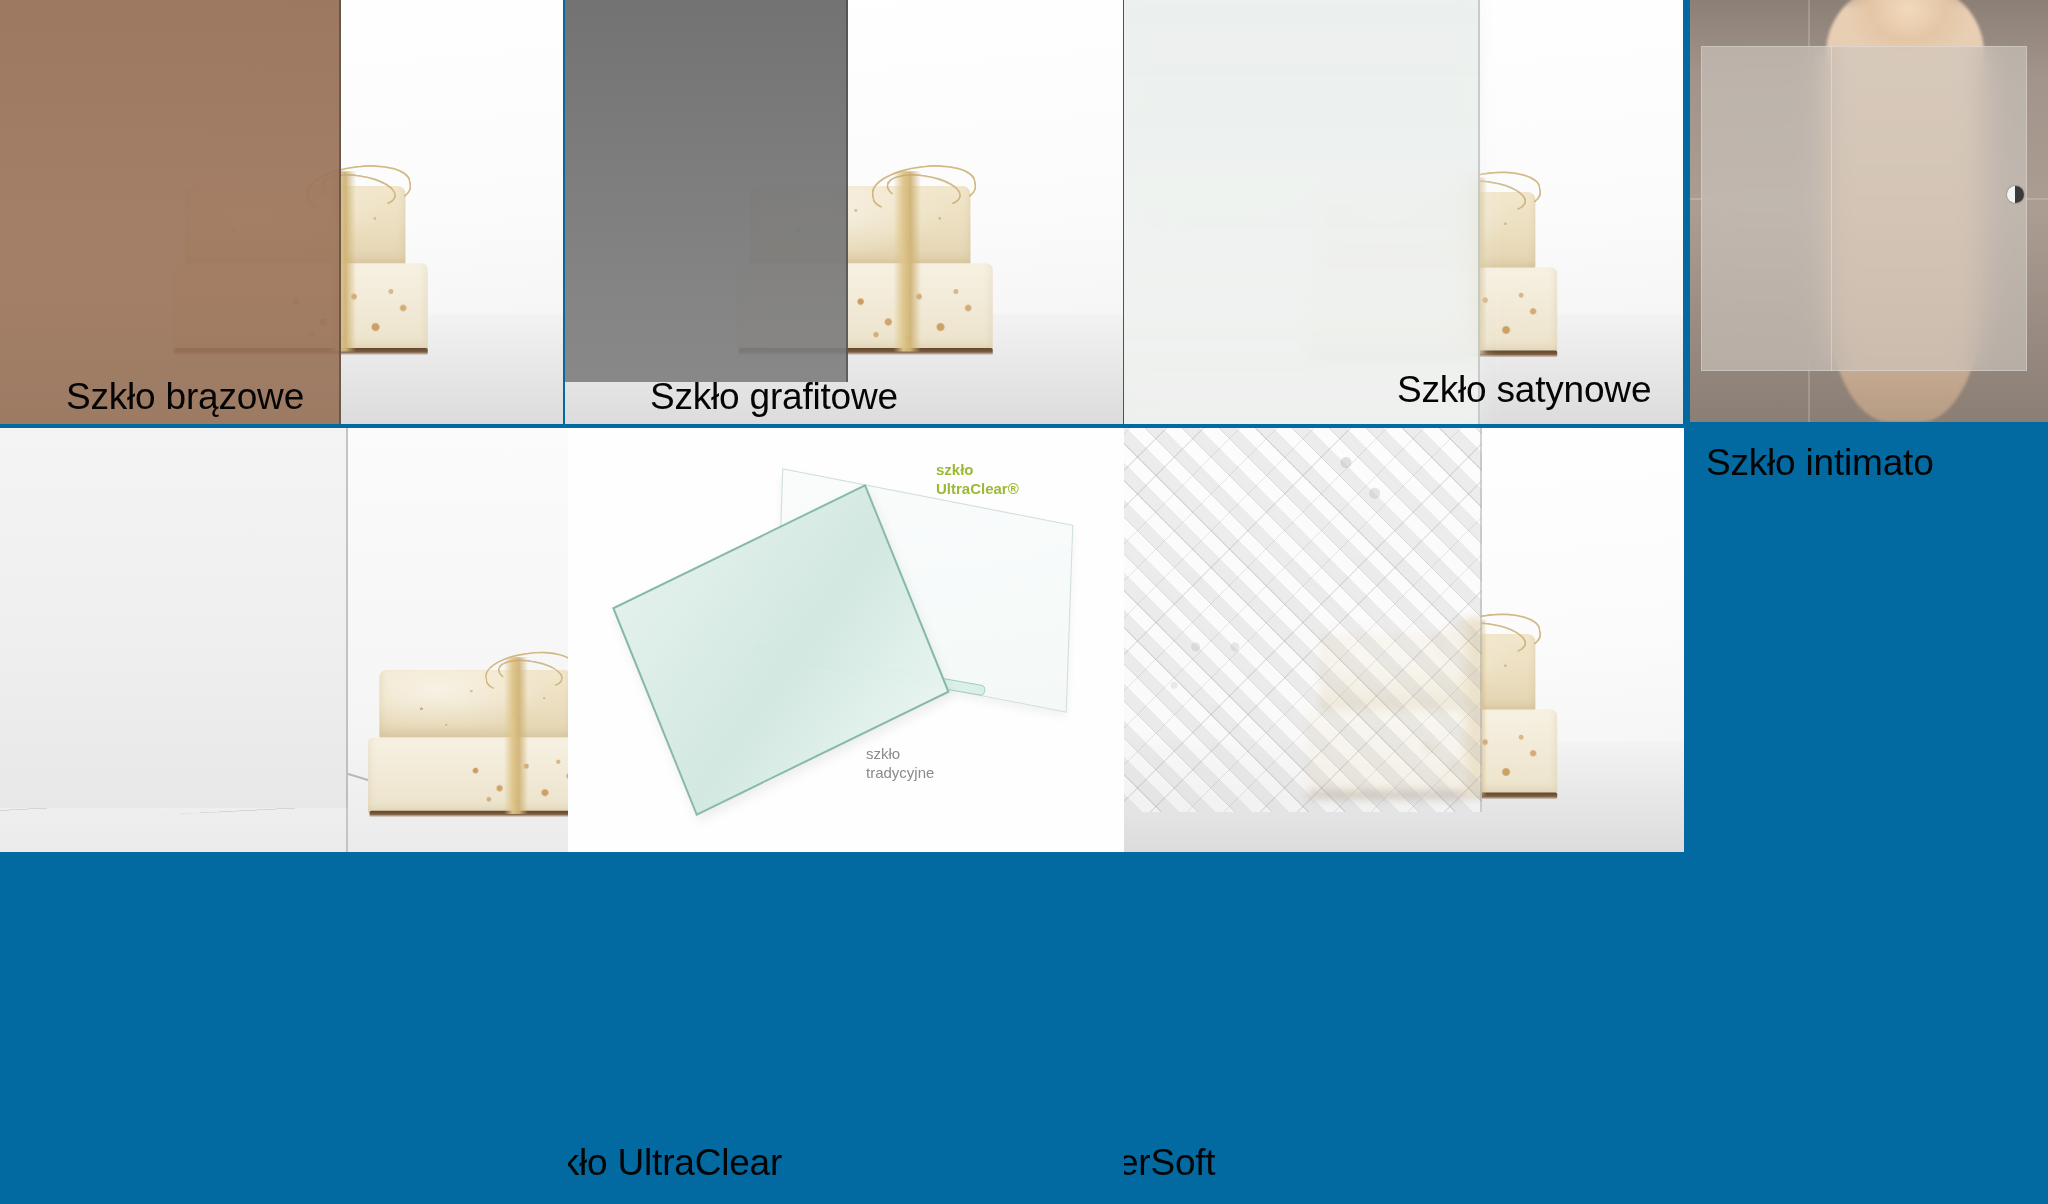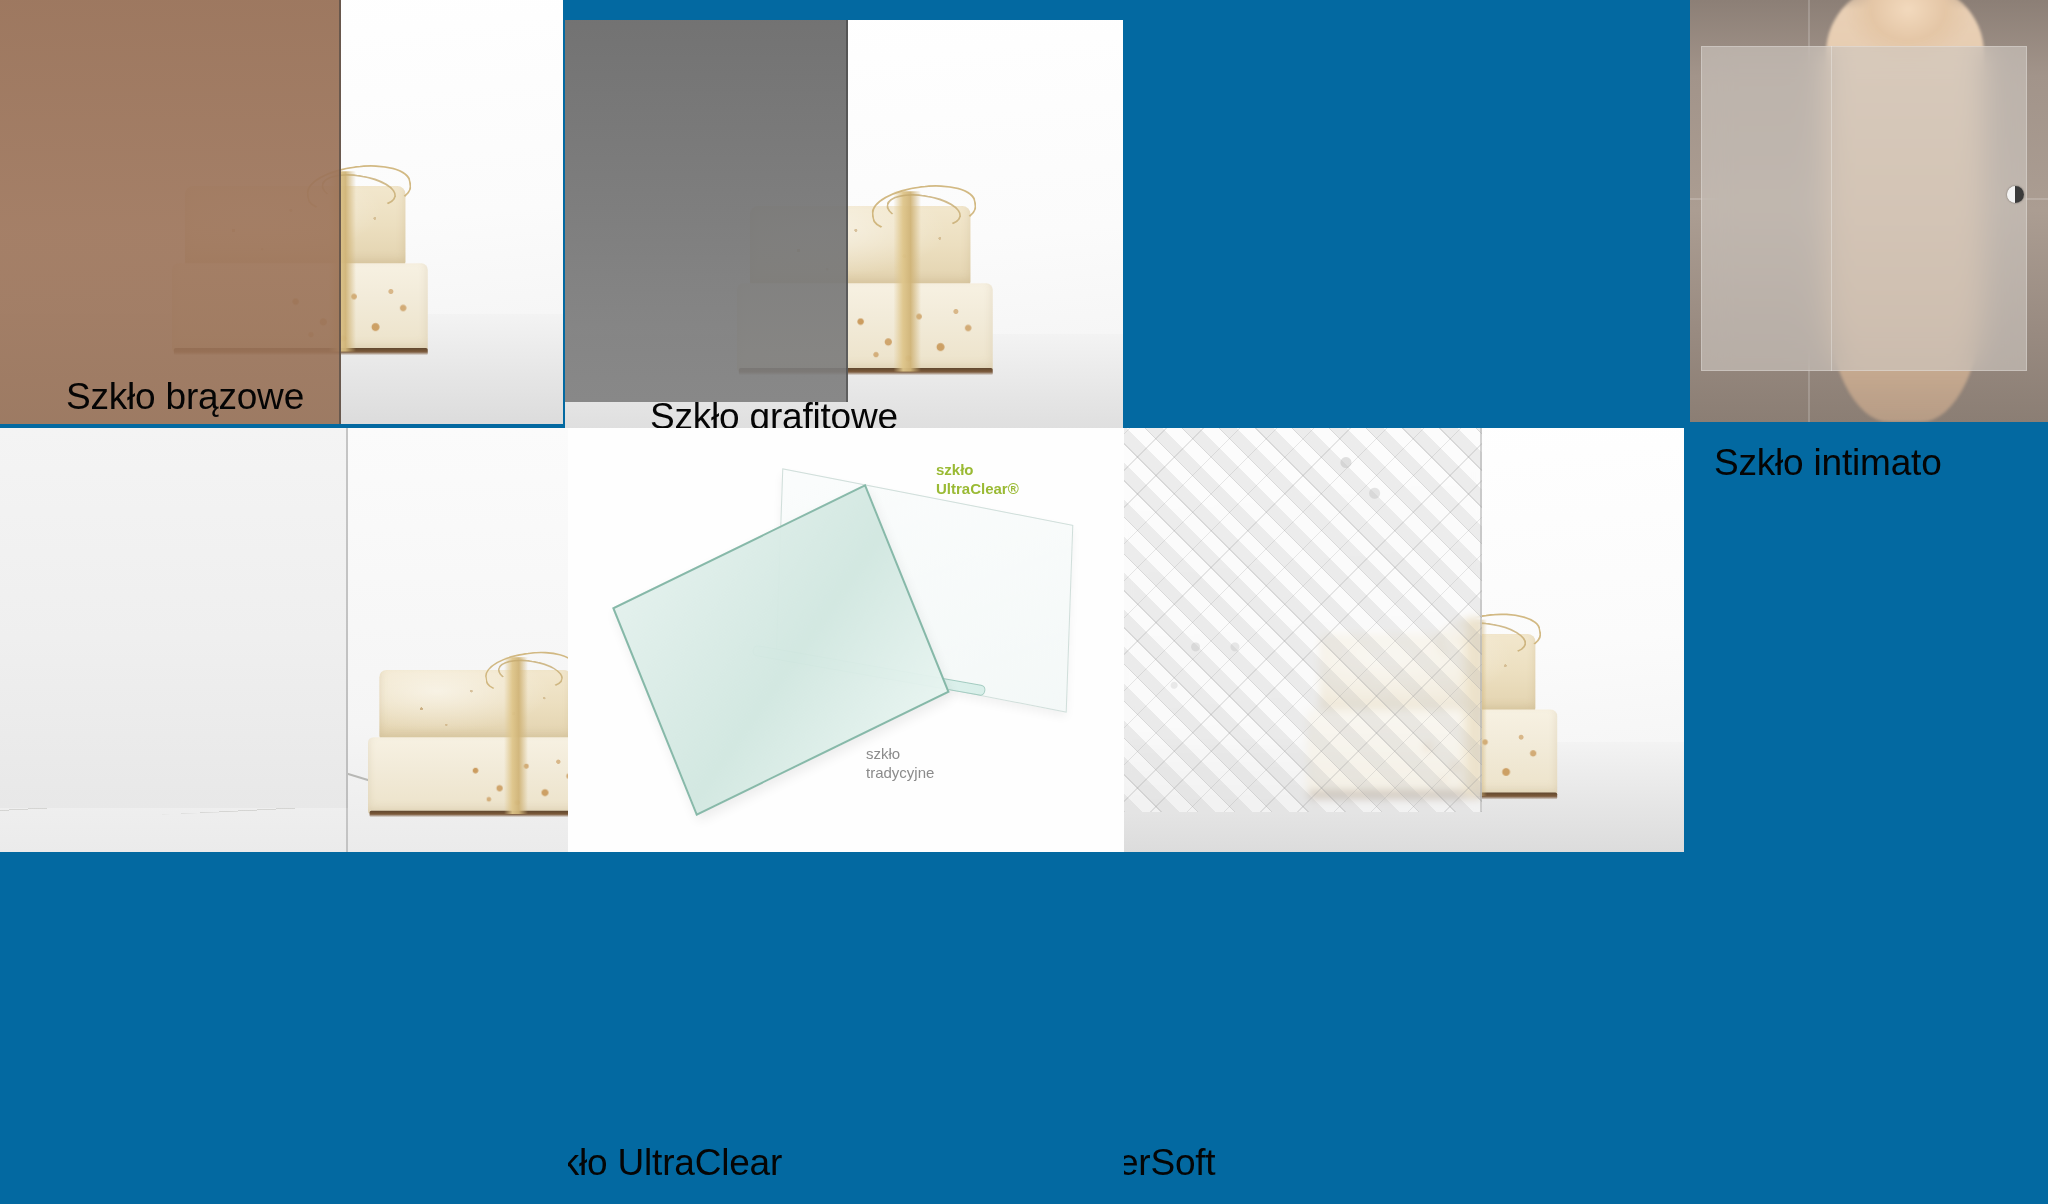--- a/index.html
+++ b/index.html
@@ -360,54 +360,74 @@
           <div class="raffia-knot"></div>
           <div class="raffia-knot2"></div>
         </div>
       </div>
       <div class="pane pane-brown" style="width:341px;"></div>
       <div class="pane-edge" style="left:339px;"></div>
     </div>
     <div class="caption" style="left:66px; top:378px;">Szkło brązowe</div>
   </div>
 
-  <div class="tile" style="left:565px; top:0px; width:558px; height:424px;margin-top:20px;">
+  <div class="tile" style="left:565px; top:0px; width:558px; height:424px;">
     <div class="photo">
       <div class="scene">
         <div class="wall"></div>
         <div class="floor"></div>
         <div class="soap-group" style="left:160px; top:178px; transform:scale(.92);">
           <div class="bar-top"></div>
           <div class="bar-bottom"></div>
           <div class="bar-shadow"></div>
           <div class="raffia"></div>
           <div class="raffia-knot"></div>
           <div class="raffia-knot2"></div>
         </div>
       </div>
       <div class="pane pane-graphite" style="width:283px; bottom:42px;"></div>
       <div class="pane-edge" style="left:281px; bottom:42px;"></div>
     </div>
     <div class="caption" style="left:85px; top:378px;">Szkło grafitowe</div>
   </div>
 
+  <div class="tile" style="left:1124px; top:0px; width:559px; height:424px;">
+    <div class="photo">
+      <div class="scene">
+        <div class="wall"></div>
+        <div class="floor"></div>
+        <div class="soap-group" style="left:168px; top:182px; transform:scale(.90);">
+          <div class="bar-top"></div>
+          <div class="bar-bottom"></div>
+          <div class="bar-shadow"></div>
+          <div class="raffia"></div>
+          <div class="raffia-knot"></div>
+          <div class="raffia-knot2"></div>
+        </div>
+      </div>
+      <div class="blur-layer" style="left:0; width:356px; background:linear-gradient(180deg, rgba(236,240,238,.70), rgba(240,243,241,.66));"></div>
+      <div class="pane pane-satin" style="width:356px;"></div>
+      <div class="pane-edge" style="left:354px; background:rgba(150,160,158,.45);"></div>
+    </div>
+    <div class="caption" style="left:273px; top:371px;">Szkło satynowe</div>
+  </div>
 
   <div class="tile" style="left:1690px; top:0px; width:358px; height:490px;">
     <div class="photo" style="height:422px; bottom:auto;">
       <div class="intimato-photo">
         <div class="tile-seam" style="left:33%; top:0; width:1.5px; bottom:0;"></div>
         <div class="tile-seam" style="left:0; right:0; top:47%; height:1.5px;"></div>
         <div class="body-shape"></div>
         <div class="frost-panel">
           <div class="frost-seam" style="left:40%;"></div>
           <div class="door-knob"></div>
         </div>
       </div>
     </div>
-    <div class="caption" style="left:24px; top:444px;">Szkło intimato</div>
+    <div class="caption" style="left:16px; top:444px;">Szkło intimato</div>
   </div>
 
   <div class="tile" style="left:0px; top:428px; width:568px; height:776px;">
     <div class="photo" style="height:424px;">
       <div class="mir-bg">
         <div class="mir-lamp"></div>
         <div class="mir-lamp-top"></div>
         <div class="mir-deck"></div>
         <div class="mir-diag"></div>
         <div class="mir-clip"></div>

